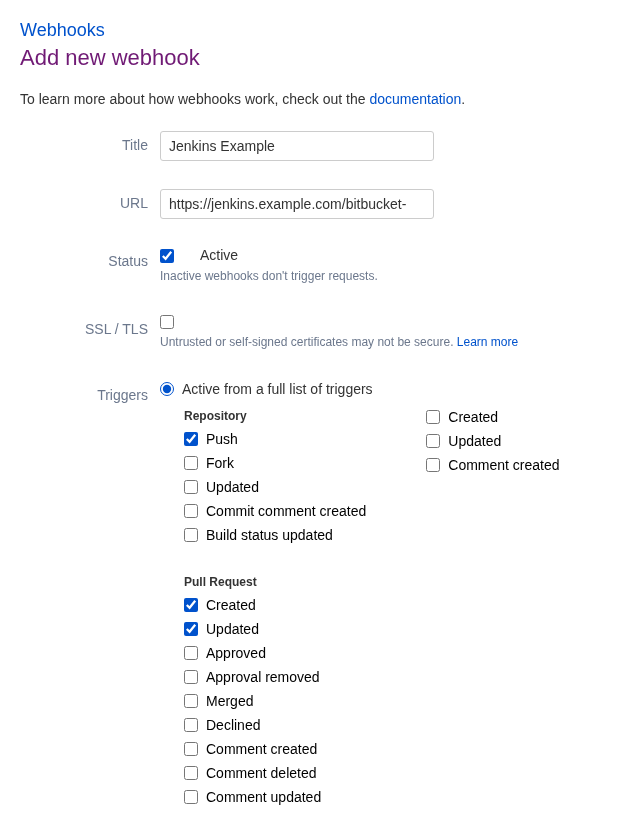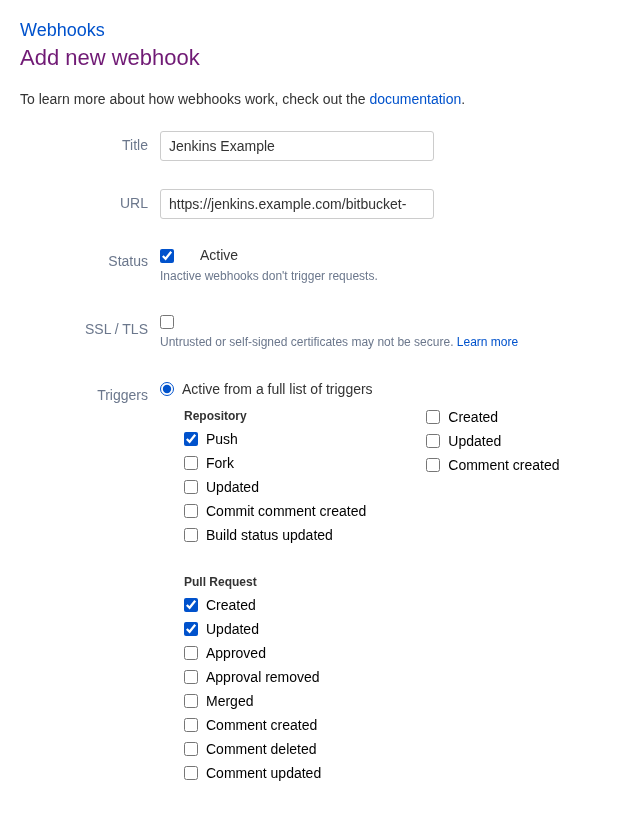--- a/index.html
+++ b/index.html
@@ -248,20 +248,24 @@
             <div class="trigger-item">
               <input type="checkbox" style="">
               <label>Approval removed</label>
             </div>
             <div class="trigger-item">
               <input type="checkbox" style="">
               <label>Merged</label>
             </div>
             <div class="trigger-item">
               <input type="checkbox" style="">
+              <label>Declined</label>
+            </div>
+            <div class="trigger-item">
+              <input type="checkbox" style="">
               <label>Comment created</label>
             </div>
             <div class="trigger-item">
               <input type="checkbox" style="">
               <label>Comment deleted</label>
             </div>
             <div class="trigger-item">
               <input type="checkbox" style="">
               <label>Comment updated</label>
             </div>

